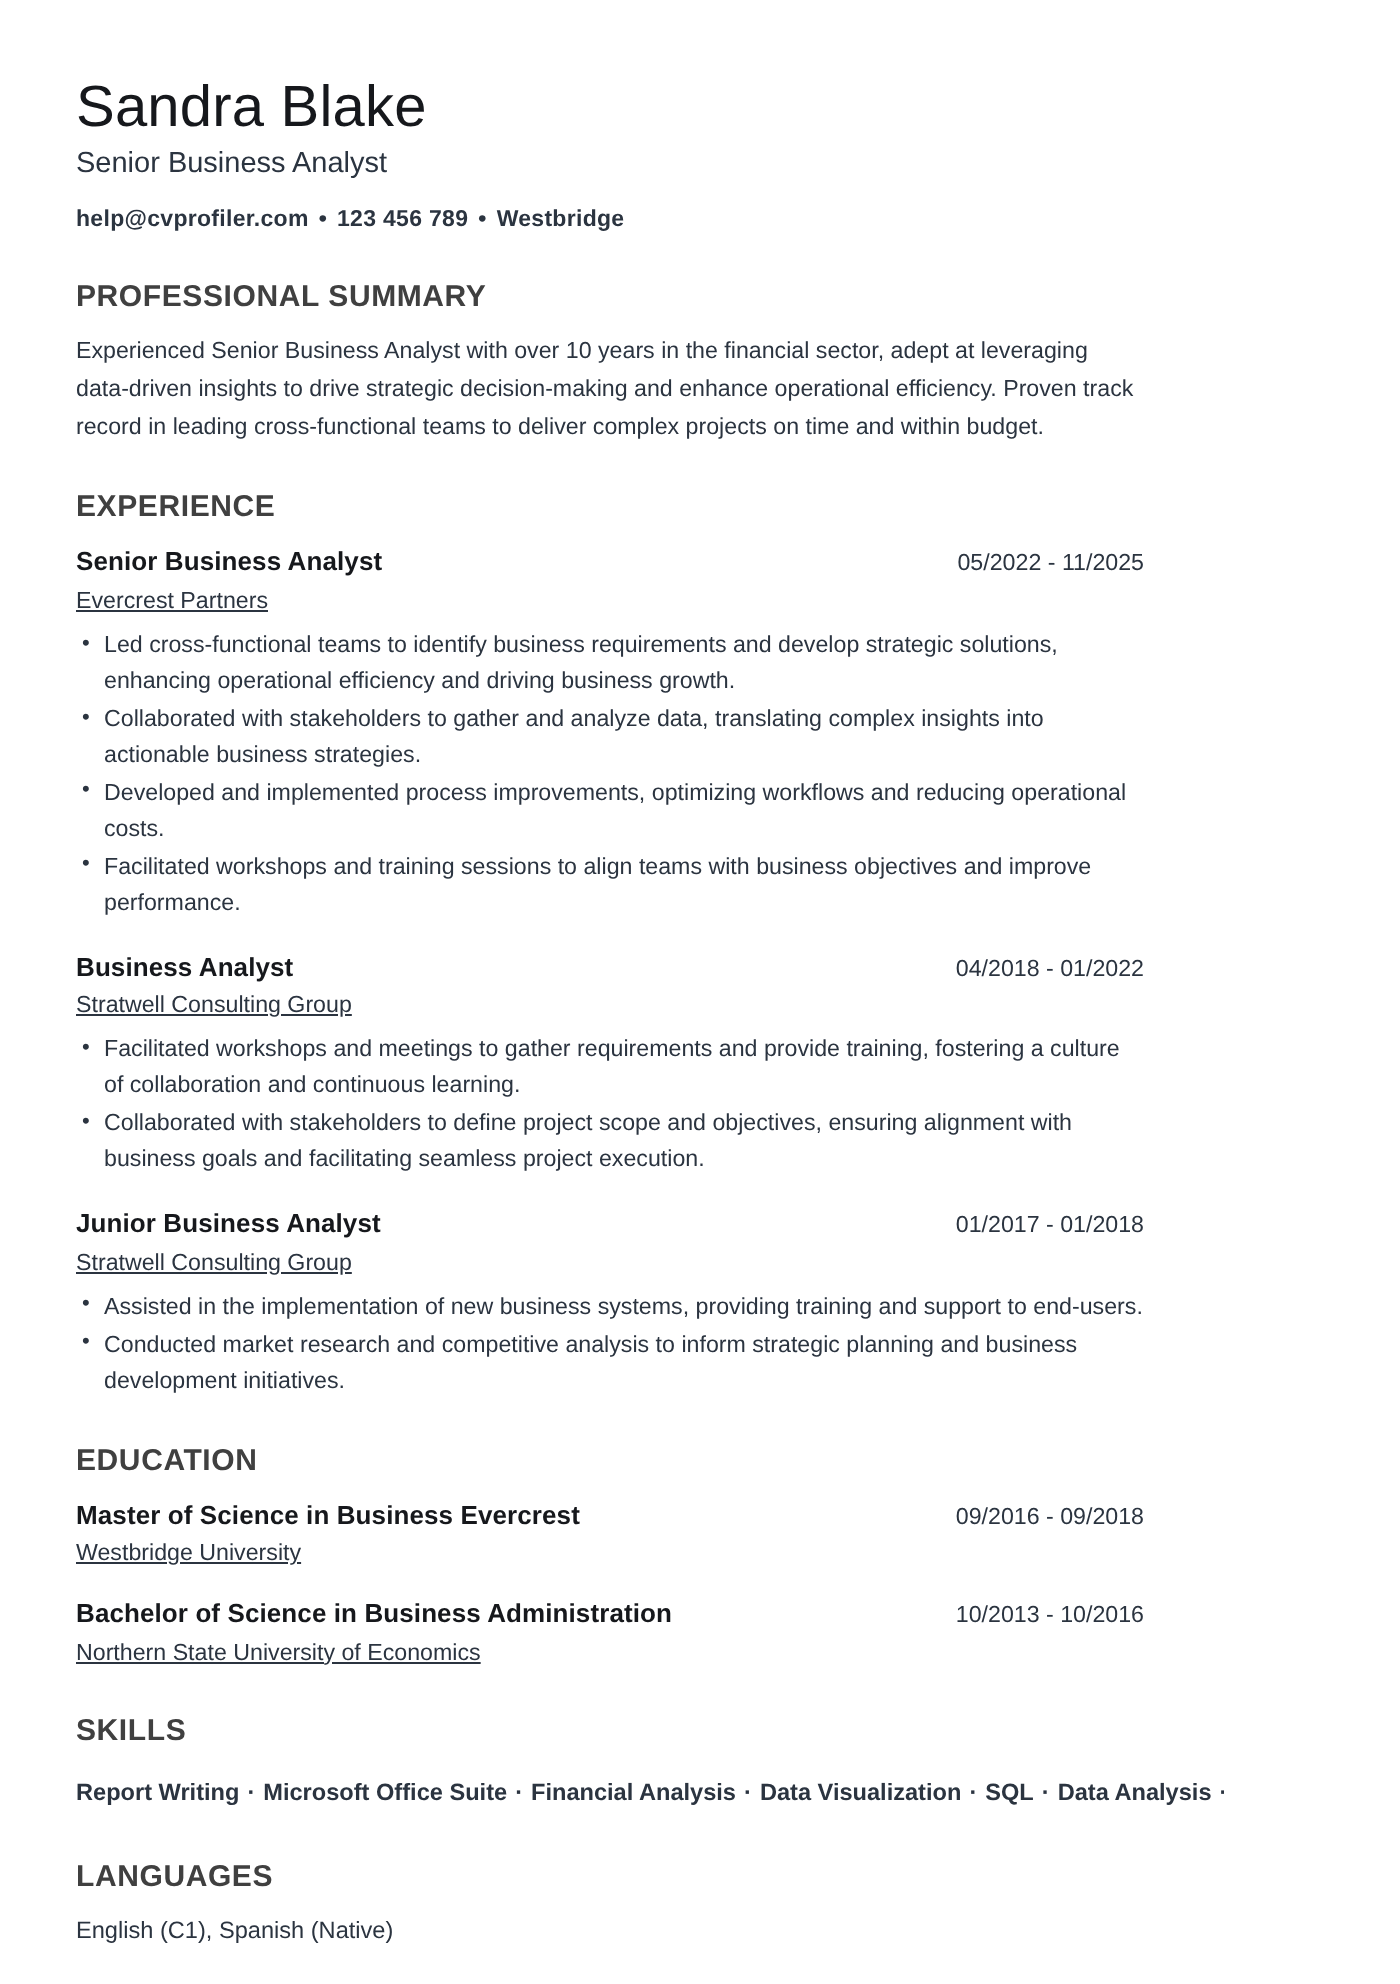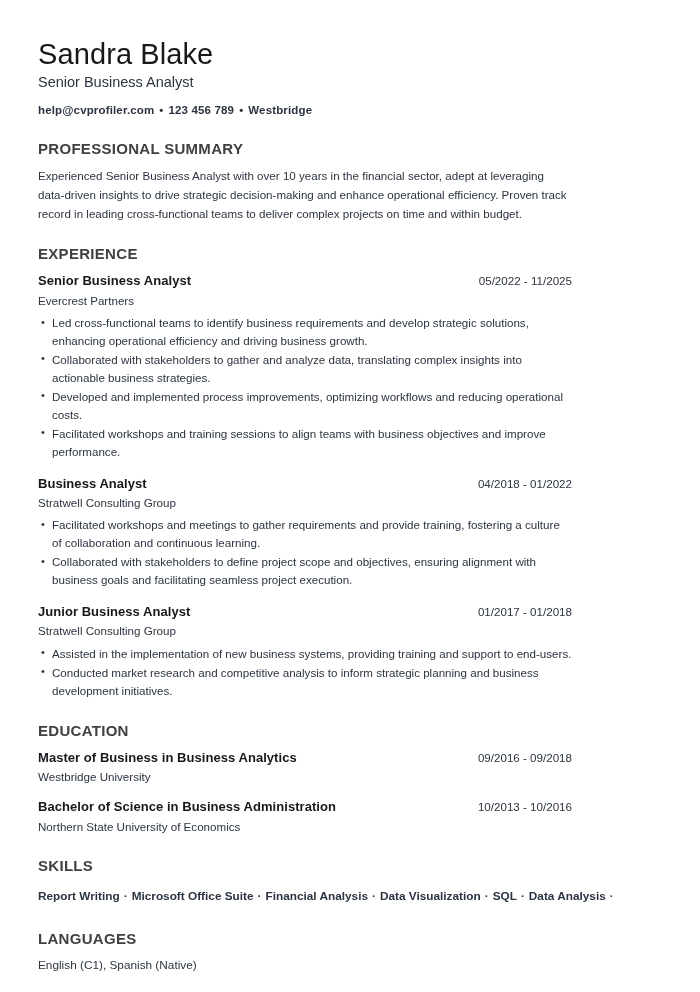--- a/index.html
+++ b/index.html
@@ -97,20 +97,21 @@
     white-space: nowrap;
     padding-left: 14px;
     line-height: 1.4;
   }
   .entry-org {
     font-size: 11.6px;
     font-weight: 400;
     color: #2b3440;
     line-height: 1.5;
     margin-top: 1px;
+    text-decoration: underline;
   }
   .bullets {
     list-style: none;
     margin: 5px 0 0 0;
     padding: 0;
   }
   .bullets li {
     position: relative;
     padding-left: 14px;
     font-size: 11.6px;
@@ -217,21 +218,21 @@
 
     </div>
   </div>
 
   <div class="section">
     <h2 class="section-title">EDUCATION</h2>
     <div>
 
       <div class="edu-entry">
         <div class="entry-head">
-          <span class="entry-title">Master of Business in Business Analytics</span>
+          <span class="entry-title">Master of Science in Business Evercrest</span>
           <span class="entry-date">09/2016 - 09/2018</span>
         </div>
         <div class="entry-org">Westbridge University</div>
       </div>
 
       <div class="edu-entry">
         <div class="entry-head">
           <span class="entry-title">Bachelor of Science in Business Administration</span>
           <span class="entry-date">10/2013 - 10/2016</span>
         </div>

